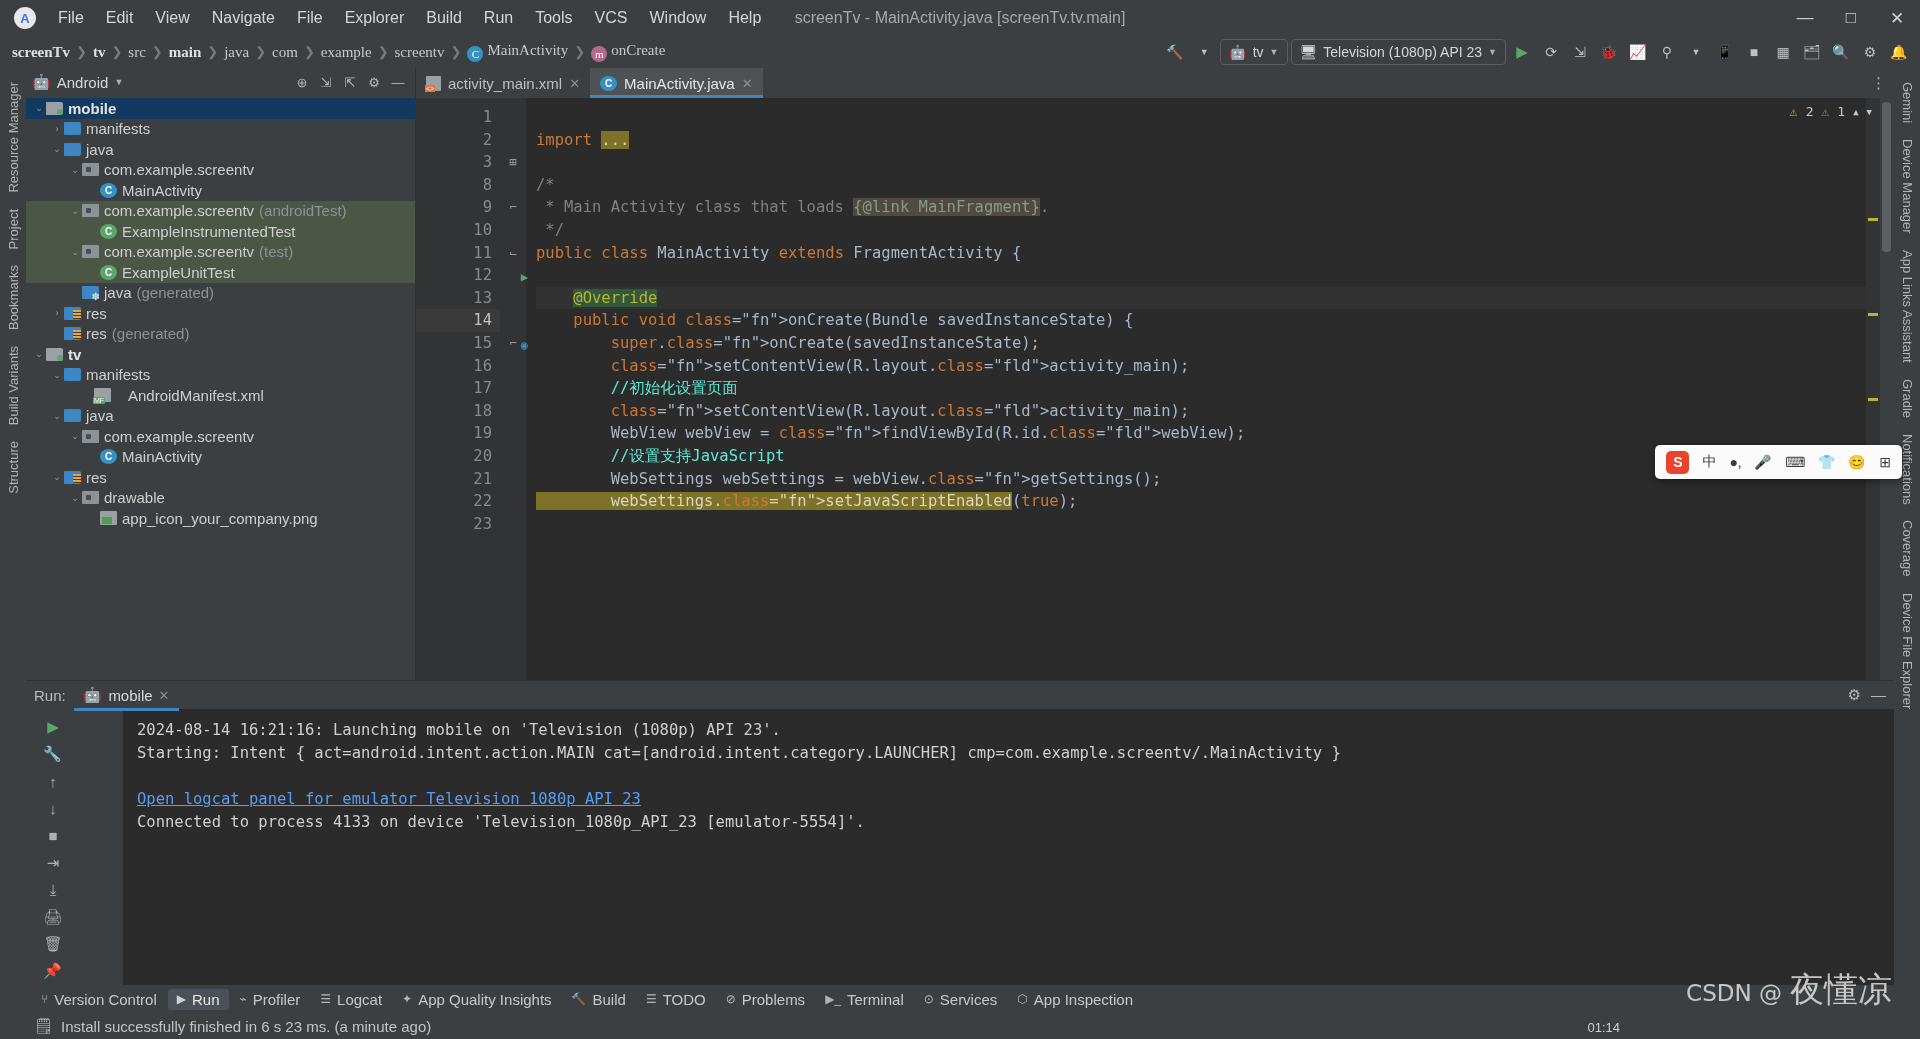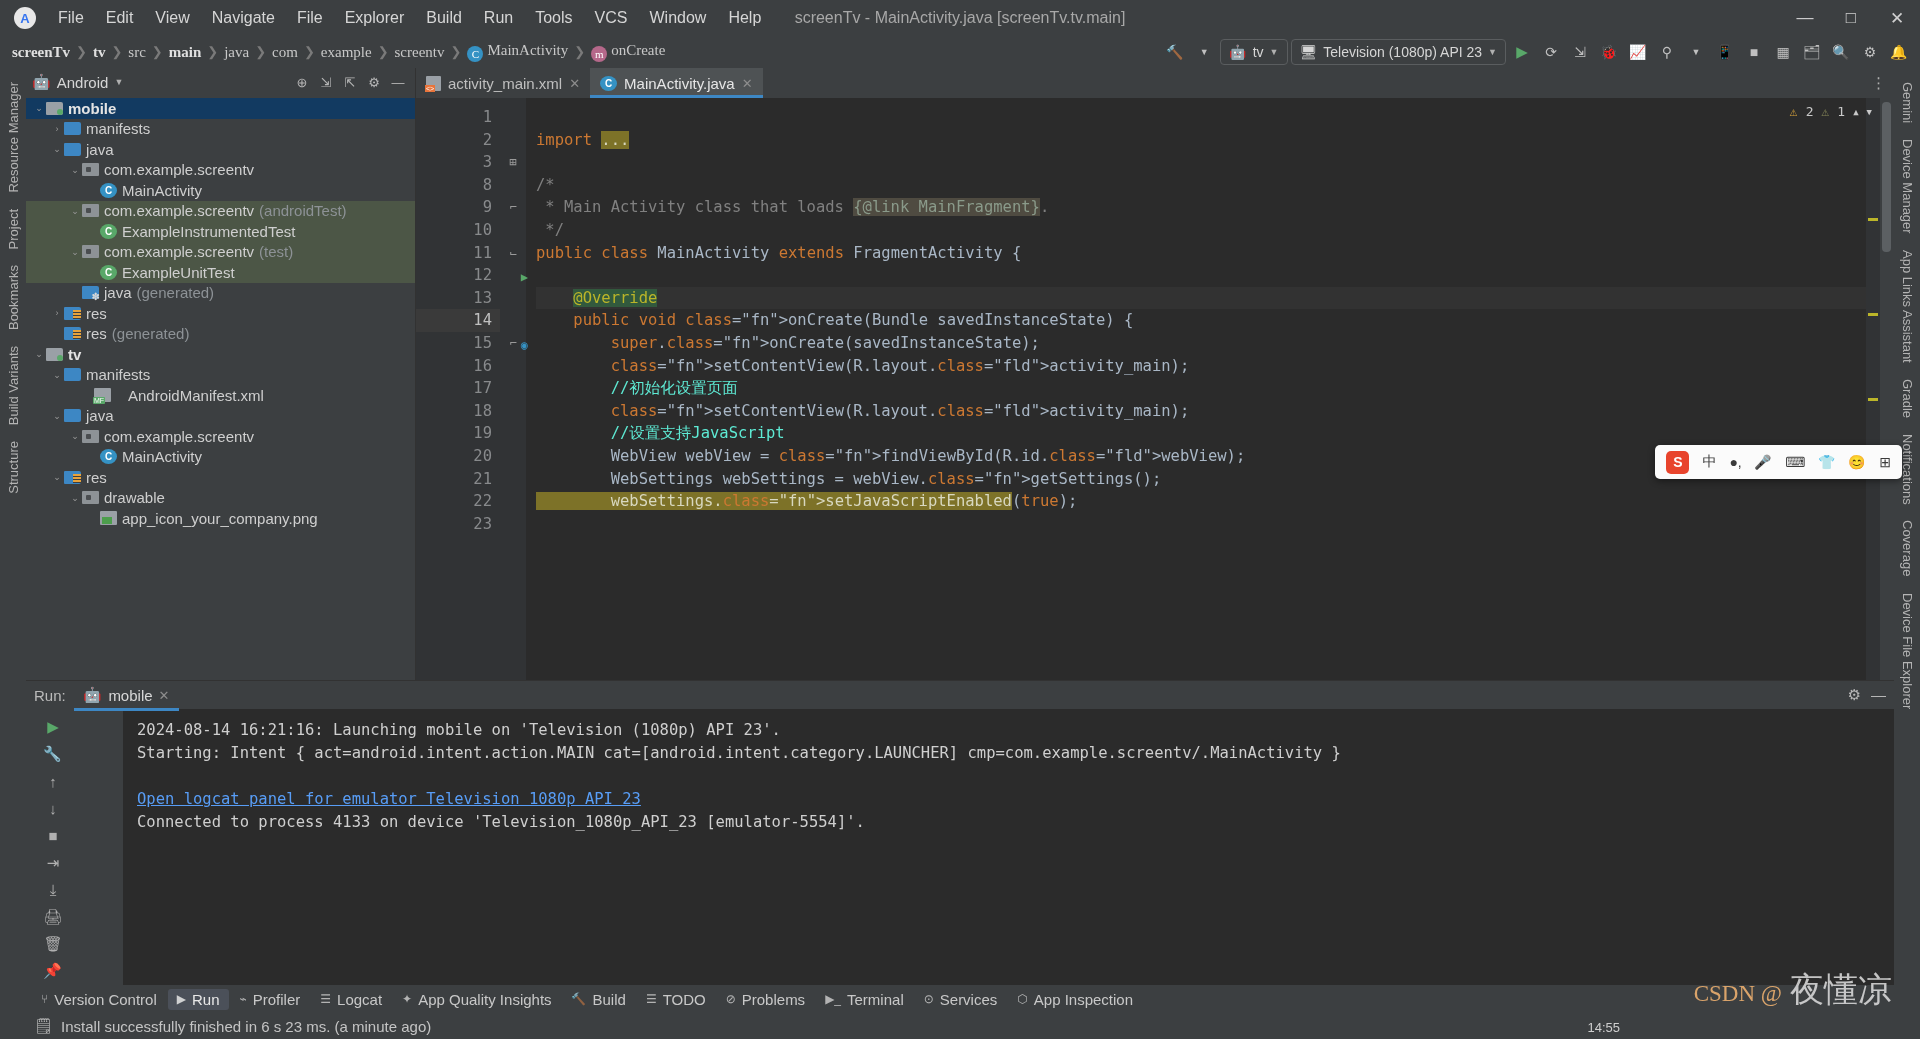--- a/index.html
+++ b/index.html
@@ -126,21 +126,21 @@
   .statusbar{ height:26px; flex:0 0 26px; background:#3c3f41; display:flex; align-items:center; padding:0 8px; font-size:15px; color:#c4c4c4; gap:8px;}
 
   
   .ime{ position:absolute; right:18px; top:445px; height:34px; background:#fbfbfb; border-radius:5px;
         display:flex; align-items:center; gap:13px; padding:0 11px; box-shadow:0 2px 7px rgba(0,0,0,.45); z-index:40;}
   .ime .s{ width:23px;height:23px;background:#e8442c;border-radius:5px;color:#fff;font-size:14px;
         display:flex;align-items:center;justify-content:center;font-weight:bold;}
   .ime span{ font-size:14px; color:#3a3a3a;}
   .wm{ position:absolute; right:28px; bottom:26px; font-size:34px; color:#e6e6e6; opacity:.82; z-index:45;
        font-family:"DejaVu Sans", sans-serif;}
-  .wm .csdn{ font-size:23px; color:#fdba74; margin-right:8px;font-family:Liberation Serif, serif;}
+  .wm .csdn{ font-size:23px; color:#e5e5e5; margin-right:8px;}
   .trayclock{ position:absolute; right:300px; bottom:4px; font-size:13px; color:#cfcfcf; z-index:46;}
 </style>
 </head>
 <body>
 
 <div class="app">
 
   <div class="titlebar">
     <div class="logo">A</div>
     <div class="menu" id="menubar">
@@ -423,22 +423,22 @@
                 <div class="cline"><span class="jdoc"> * Main Activity class that loads <span class="jdtag">{@link MainFragment}</span>.</span></div>
                 <div class="cline"><span class="jdoc"> */</span></div>
                 <div class="cline"><span class="kw">public</span> <span class="kw">class</span> MainActivity <span class="kw">extends</span> FragmentActivity {</div>
                 <div class="cline"></div>
                 <div class="cline cur">    <span class="anno hl">@Override</span></div>
                 <div class="cline">    <span class="kw">public</span> <span class="kw">void</span> <span <span="" class="kw">class</span>="fn"&gt;onCreate(Bundle savedInstanceState) {</div>
                 <div class="cline">        <span class="kw">super</span>.<span <span="" class="kw">class</span>="fn"&gt;onCreate(savedInstanceState);</div>
                 <div class="cline">        <span <span="" class="kw">class</span>="fn"&gt;setContentView(R.layout.<span <span="" class="kw">class</span>="fld"&gt;activity_main);</div>
                 <div class="cline"><span class="cmt">        //初始化设置页面</span></div>
                 <div class="cline">        <span <span="" class="kw">class</span>="fn"&gt;setContentView(R.layout.<span <span="" class="kw">class</span>="fld"&gt;activity_main);</div>
+                <div class="cline">        WebView webView = <span <span="" class="kw">class</span>="fn"&gt;findViewById(R.id.<span <span="" class="kw">class</span>="fld"&gt;webView);</div>
                 <div class="cline"><span class="cmt">        //设置支持JavaScript</span></div>
-                <div class="cline">        WebView webView = <span <span="" class="kw">class</span>="fn"&gt;findViewById(R.id.<span <span="" class="kw">class</span>="fld"&gt;webView);</div>
                 <div class="cline">        WebSettings webSettings = webView.<span <span="" class="kw">class</span>="fn"&gt;getSettings();</div>
                 <div class="cline"><span class="srch">        webSettings.<span <span="" class="kw">class</span>="fn"&gt;setJavaScriptEnabled</span>(<span class="kw">true</span>);</div>
               </div>
             <div class="markers">
               <div class="mk" style="top:120px;background:#bbb529"></div>
               <div class="mk" style="top:215px;background:#bbb529"></div>
               <div class="mk" style="top:300px;background:#bbb529"></div>
               <div class="mk" style="top:360px;background:#9aa0a6"></div>
             </div>
             <div class="scrolltrack">
@@ -560,18 +560,18 @@
     <div class="s">S</div>
   <span>中</span>
       <span>●,</span>
       <span>🎤</span>
       <span>⌨</span>
       <span>👕</span>
       <span>😊</span>
       <span>⊞</span>
     </div>
 
-  <div class="trayclock">14:55</div>
+  <div class="trayclock">01:14</div>
 
   <div class="wm">
     <span class="csdn">CSDN @</span><span>夜懂凉</span>
   </div>
 </div>
 
 </body></html>

